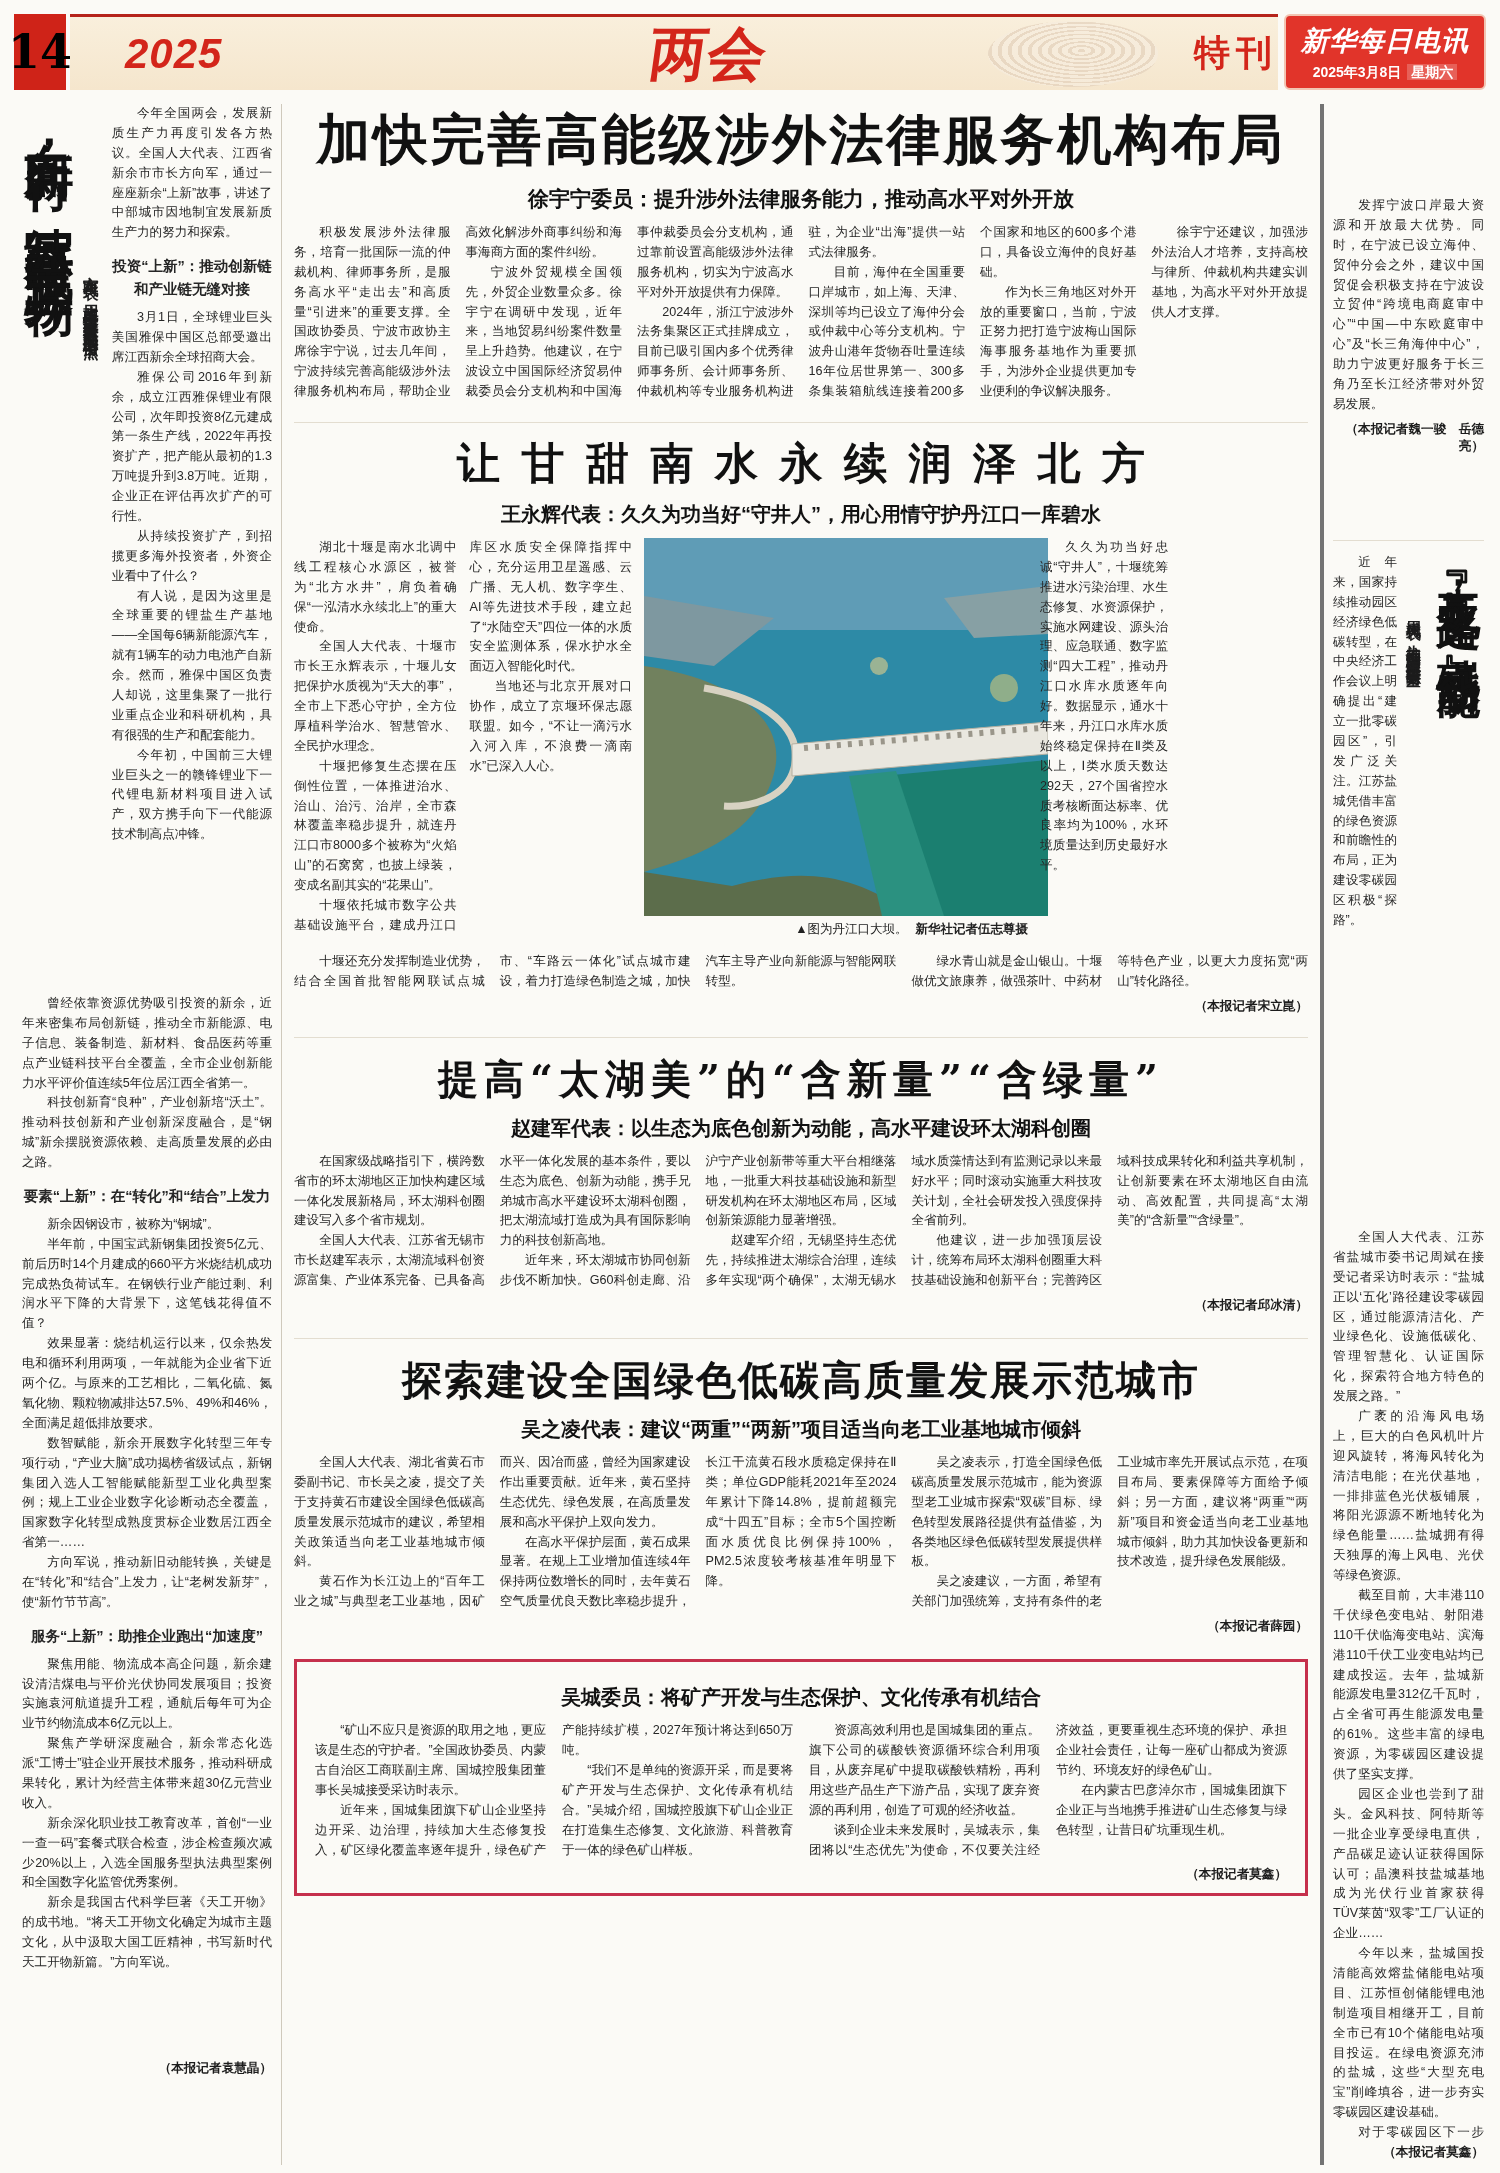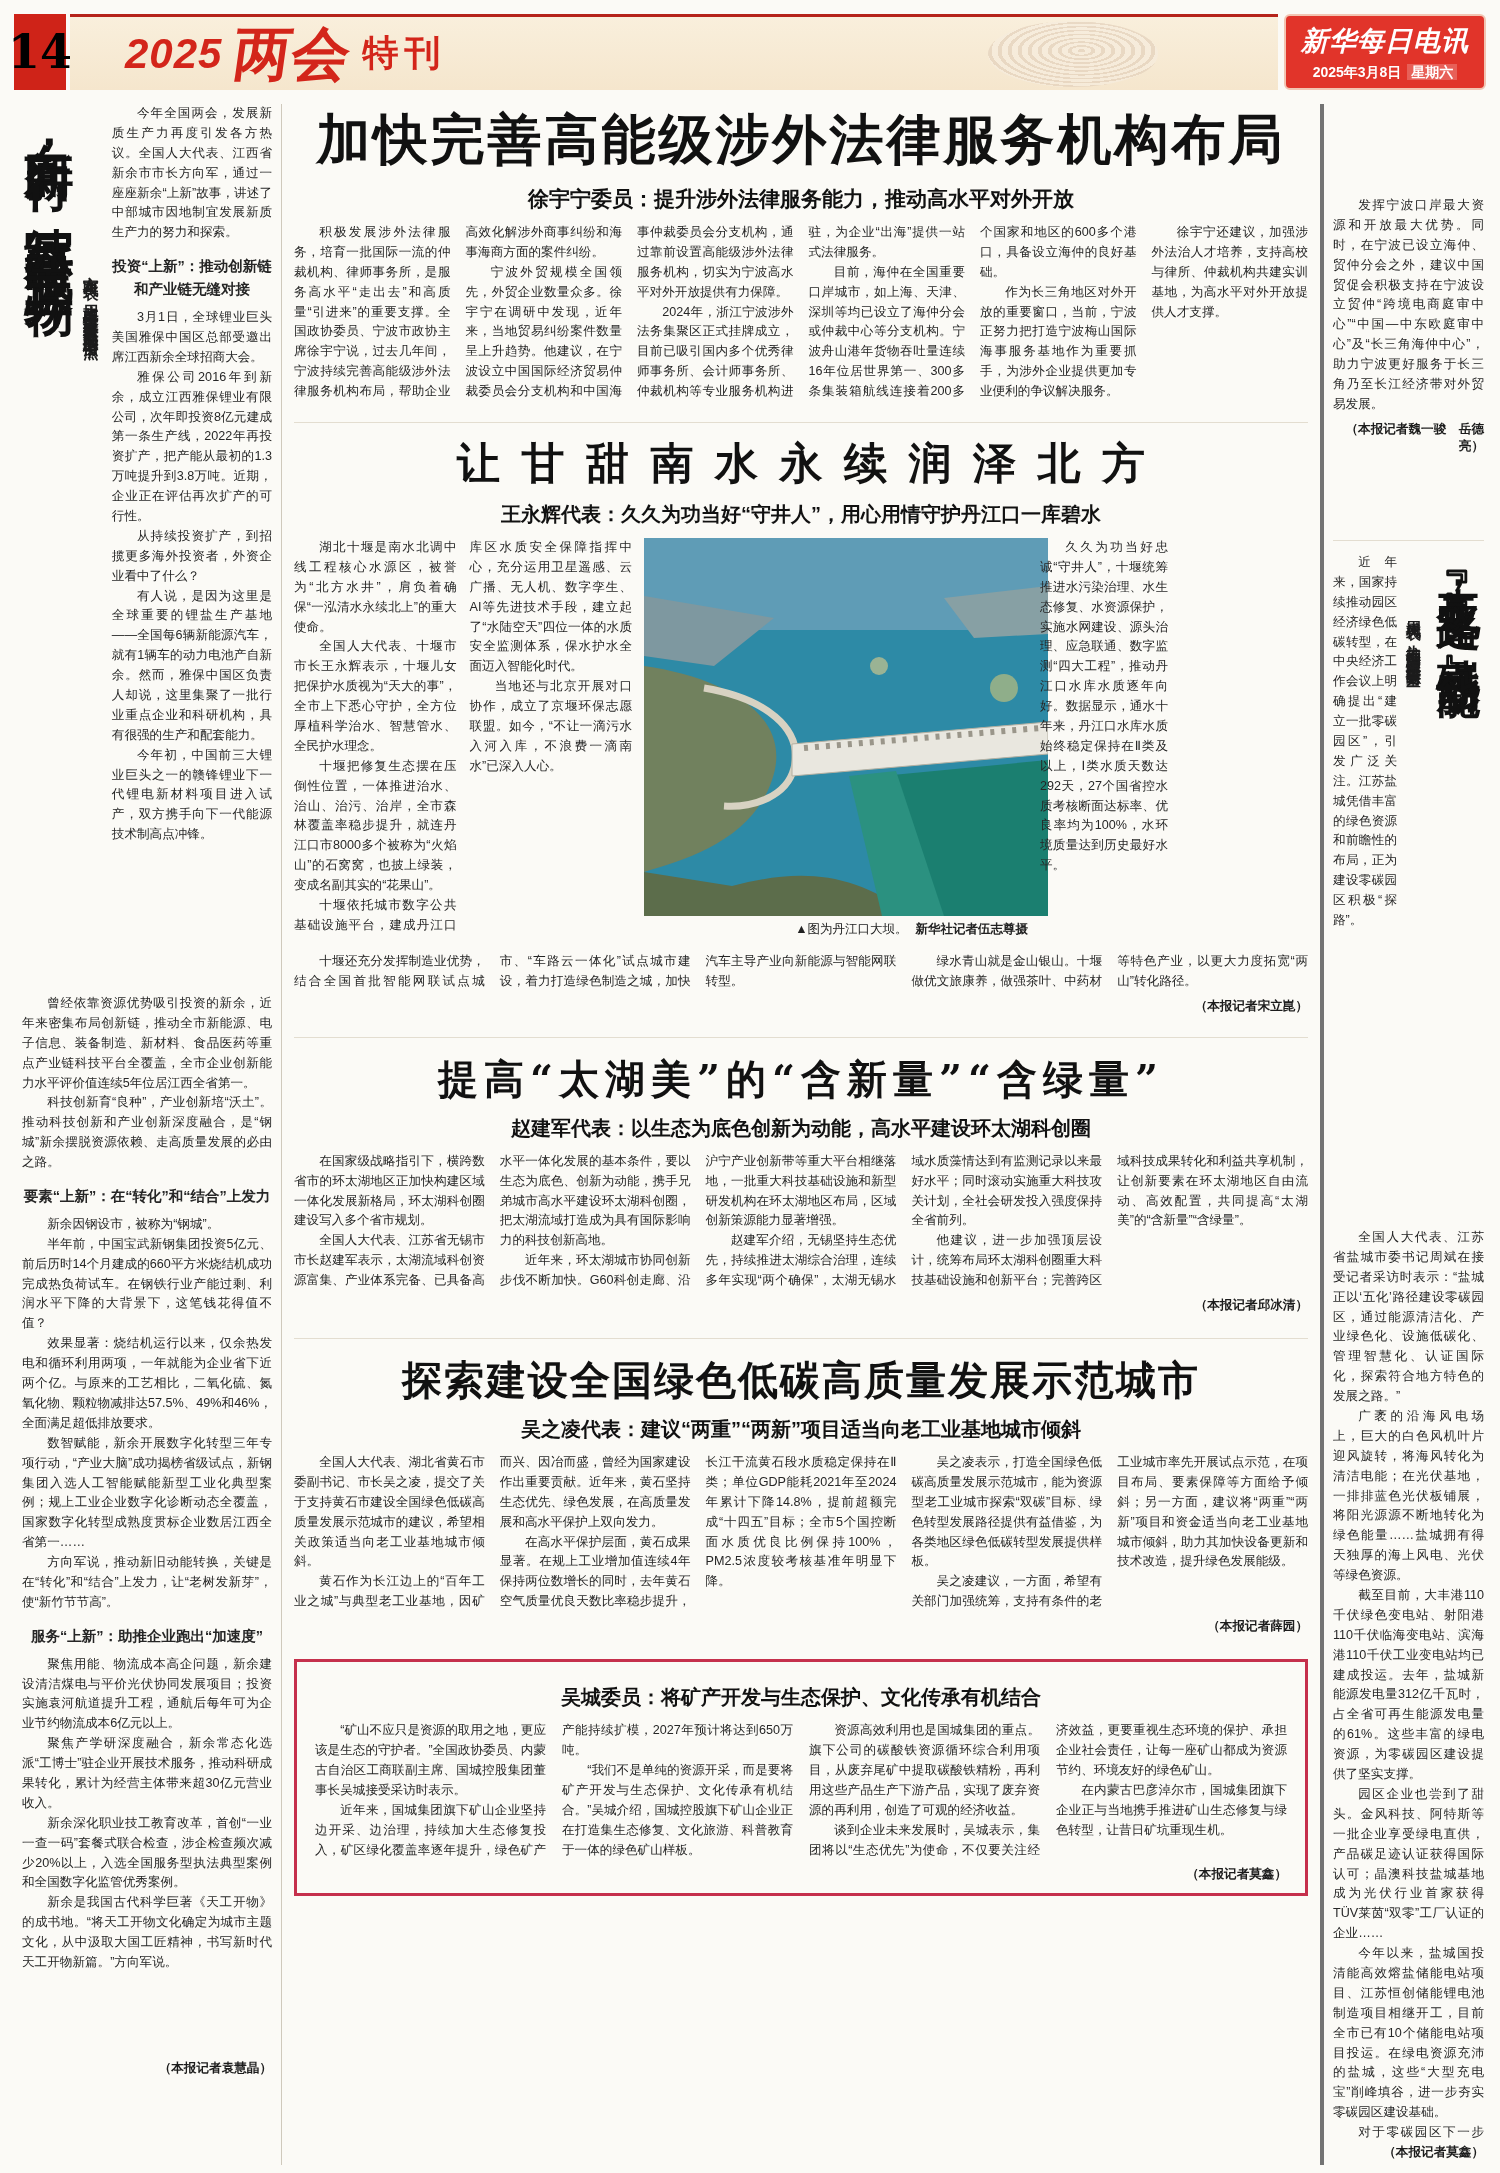--- a/index.html
+++ b/index.html
@@ -4,21 +4,21 @@
 <style>
   html,body{margin:0;padding:0;background:#e8e5de;}
   .page{position:relative;width:1500px;height:2173px;background:#fbfaf6;overflow:hidden;
         font-family:"Liberation Sans",sans-serif;color:#1c1c1c;}
   
   .header{position:absolute;top:14px;left:14px;right:14px;height:76px;display:flex;}
   .pagenum{width:52px;background:#cf2318;color:#000000;display:flex;align-items:center;justify-content:center;
            font-family:"DejaVu Serif",serif;font-size:46px;font-weight:bold;}
   .banner{flex:1;margin-left:4px;background:linear-gradient(180deg,#f9efdc,#f5e6cd);
           border-top:3px solid #b5231a;position:relative;display:flex;align-items:center;
-          padding-left:55px;gap:12px;overflow:hidden;}
+          padding-left:55px;gap:12px;overflow:hidden;justify-content:space-between;}
   .banner .y2025{color:#d3251a;font-size:42px;font-weight:bold;font-style:italic;letter-spacing:1px;}
   .banner .lianghui{color:#d3251a;font-size:58px;font-weight:900;font-family:"DejaVu Serif",serif;
                     transform:skewX(-8deg);line-height:1;}
   .banner .tekan{color:#d3251a;font-size:36px;font-weight:bold;letter-spacing:6px;}
   .swirl{position:absolute;right:120px;top:4px;width:170px;height:66px;border-radius:50%;opacity:.75;
          background:repeating-radial-gradient(ellipse at 55% 45%,#e4d2bd 0 4px,#f6ecdd 4px 10px);}
   .masthead{width:198px;margin-left:6px;background:#e1342a;border:2px solid #f2c4b2;border-radius:6px;
             color:#fff;display:flex;flex-direction:column;align-items:center;justify-content:center;gap:5px;}
   .mname{font-size:27px;font-weight:bold;font-style:italic;letter-spacing:1px;}
   .mdate{font-size:14px;font-weight:bold;}

